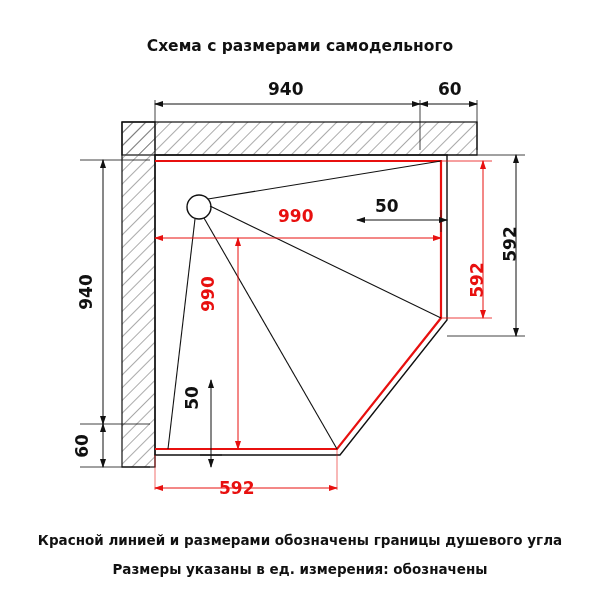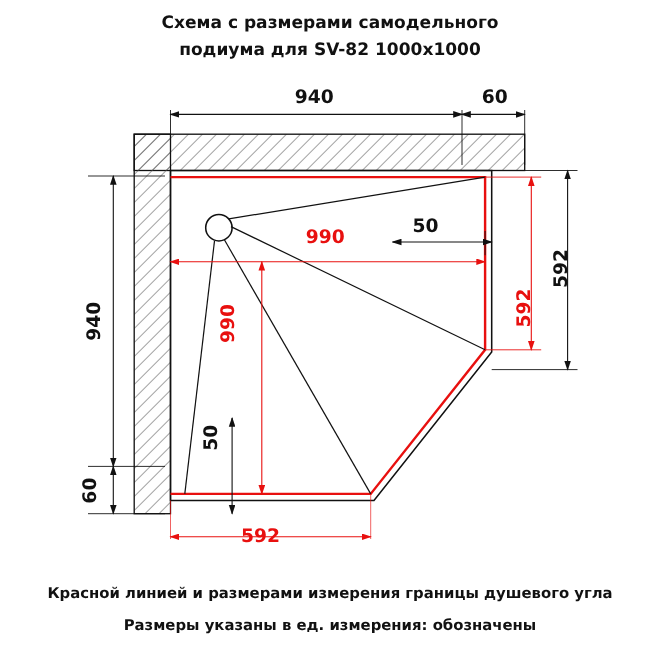--- a/index.html
+++ b/index.html
@@ -16,21 +16,21 @@
     overflow: hidden;
   }
   #stage {
     position: relative;
     width: 600px;
     height: 600px;
   }
   .title {
     position: absolute;
     left: 0;
-    top: 8px;
+    top: 34px;
     width: 600px;
     text-align: center;
     font-size: 15.5px;
     line-height: 25px;
     font-weight: 700;
     color: #111;
   }
   .footer {
     position: absolute;
     left: 0;
@@ -56,21 +56,20 @@
     transform-origin: 50% 50%;
   }
 </style>
 </head>
 <body>
 
 <div id="stage">
 
   <div class="title">
     <div>Схема с размерами самодельного</div>
-    <div>подиума для SV-82 1000x1000</div>
   </div>
 
   <svg width="600" height="600">
     <defs>
       <pattern id="hatch" width="9" height="9" patternTransform="rotate(45)" patternUnits="userSpaceOnUse">
         <line x1="0" y1="0" x2="0" y2="9" stroke="#555" stroke-width="1"></line>
       </pattern>
       <marker id="arrB" markerWidth="9" markerHeight="9" refX="8" refY="3" orient="auto" markerUnits="strokeWidth">
         <path d="M0,0 L9,3 L0,6 z" fill="#111"></path>
       </marker>
@@ -159,16 +158,16 @@
   <div class="lbl red" style="left:278px; top:206px;">990</div>
 
   <div class="lbl red rot" style="left:185px; top:284px; width:46px; text-align:center;">990</div>
 
   <div class="lbl black" style="left:375px; top:196px;">50</div>
 
   <div class="lbl black rot" style="left:172px; top:388px; width:40px; text-align:center;">50</div>
 
   <div class="lbl red" style="left:219px; top:478px;">592</div>
 
-  <div class="footer f1">Красной линией и размерами измерения границы душевого угла</div>
+  <div class="footer f1">Красной линией и размерами обозначены границы душевого угла</div>
   <div class="footer f2">Размеры указаны в ед. измерения: обозначены</div>
 
 </div>
 
 </body></html>

